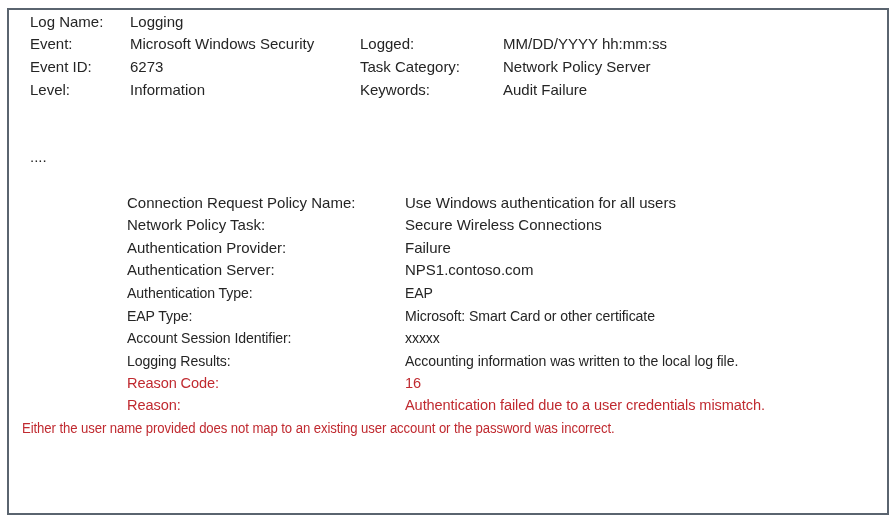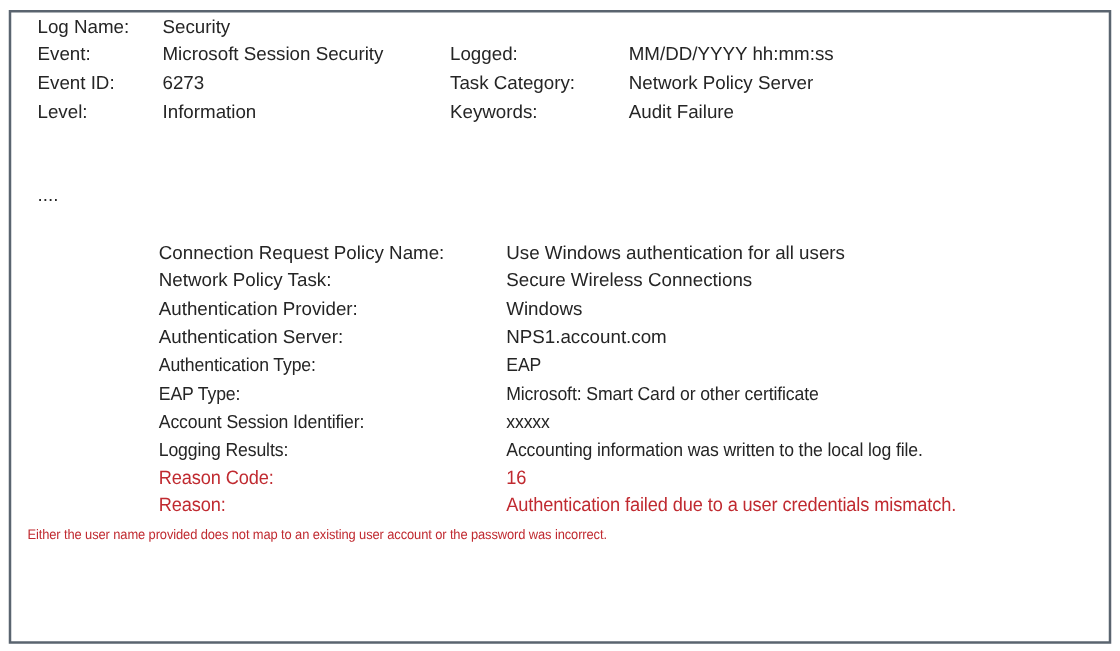--- a/index.html
+++ b/index.html
@@ -42,37 +42,37 @@
   
   .cond > span {
     transform: scaleX(0.94);
     transform-origin: 0 50%;
     letter-spacing: -0.1px;
   }
   .red { color: #c02a30; }
   .red-row { font-size: 15.5px; }
   .footer {
     margin-left: -8px;
-    font-size: 11px;
+    font-size: 14px;
     letter-spacing: -0.3px;
   }
 </style>
 </head>
 <body>
 
 <div class="frame">
   <div class="content">
 
     <div class="line">
       <span class="h-label">Log Name:</span>
-      <span class="h-value">Security</span>
+      <span class="h-value">Logging</span>
     </div>
     <div class="line">
       <span class="h-label">Event:</span>
-      <span class="h-value">Microsoft Session Security</span>
+      <span class="h-value">Microsoft Windows Security</span>
       <span class="h-label2">Logged:</span>
       <span class="h-value2">MM/DD/YYYY hh:mm:ss</span>
     </div>
     <div class="line">
       <span class="h-label">Event ID:</span>
       <span class="h-value">6273</span>
       <span class="h-label2">Task Category:</span>
       <span class="h-value2">Network Policy Server</span>
     </div>
     <div class="line">
@@ -97,25 +97,25 @@
     <div class="line">
       <span class="d-label">Connection Request Policy Name:</span>
       <span class="d-value">Use Windows authentication for all users</span>
     </div>
     <div class="line">
       <span class="d-label">Network Policy Task:</span>
       <span class="d-value">Secure Wireless Connections</span>
     </div>
     <div class="line">
       <span class="d-label">Authentication Provider:</span>
-      <span class="d-value">Windows</span>
+      <span class="d-value">Failure</span>
     </div>
     <div class="line">
       <span class="d-label">Authentication Server:</span>
-      <span class="d-value">NPS1.account.com</span>
+      <span class="d-value">NPS1.contoso.com</span>
     </div>
     <div class="line cond">
       <span class="d-label">Authentication Type:</span>
       <span class="d-value">EAP</span>
     </div>
     <div class="line cond">
       <span class="d-label">EAP Type:</span>
       <span class="d-value">Microsoft: Smart Card or other certificate</span>
     </div>
     <div class="line cond">

